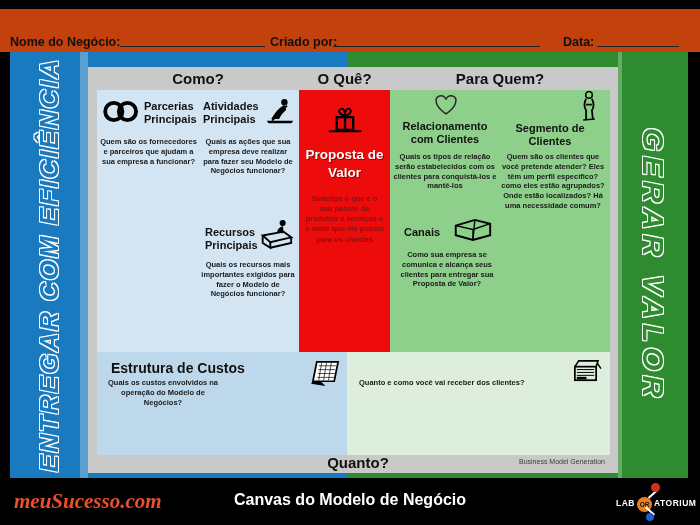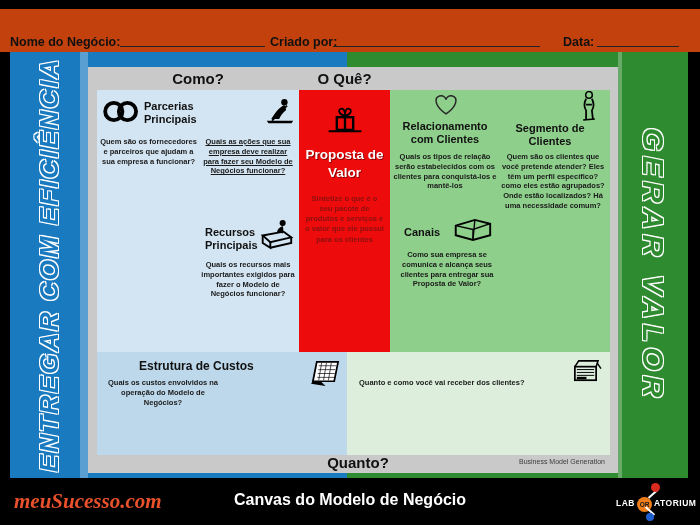--- a/index.html
+++ b/index.html
@@ -88,42 +88,44 @@
   </div>
 
   <div class="half blue"></div>
   <div class="half green"></div>
   <div class="edge-hi" style="left:80px; width:8px;"></div>
   <div class="edge-hi" style="left:618px; width:4px;"></div>
 
   <div class="canvas">
     <div class="q como">Como?</div>
     <div class="q oque">O Quê?</div>
+    <div class="q paraquem">Para Quem?</div>
     <div class="q quanto">Quanto?</div>
     <div class="attribution">Business Model Generation</div>
 
     <div class="panel p-partners">
       <span class="icon" style="left:5px; top:9px;">
         <svg width="40" height="25" viewBox="0 0 44 26">
             <circle cx="13" cy="13" r="9.5" fill="none" stroke="#000" stroke-width="4.2"></circle>
             <circle cx="28" cy="13" r="9.5" fill="none" stroke="#000" stroke-width="4.2"></circle>
           </svg>
       </span>
       <div class="bt" style="left:47px; top:10px; width:58px;">Parcerias Principais</div>
       <div class="bd" style="left:3px; top:47px; width:97px;">Quem são os fornecedores e parceiros que ajudam a sua empresa a funcionar?</div>
 
+      <div class="bt" style="left:106px; top:10px; width:62px;">Atividades Principais</div>
       <span class="icon" style="left:168px; top:7px;">
         <svg width="30" height="28" viewBox="0 0 34 30">
             <circle cx="22" cy="5" r="3.6" fill="#000"></circle>
             <path d="M22 8 C18 10 14 14 11 18 L7 24 L16 24 C18 20 21 16 24 14 Z" fill="#000"></path>
             <line x1="25" y1="9" x2="8" y2="26" stroke="#000" stroke-width="2"></line>
             <path d="M2 26 L32 26 L30 29 L4 29 Z" fill="#000"></path>
           </svg>
       </span>
-      <div class="bd" style="left:103px; top:47px; width:96px;text-decoration:underline;">Quais as ações que sua empresa deve realizar para fazer seu Modelo de Negócios funcionar?</div>
+      <div class="bd" style="left:103px; top:47px; width:96px;">Quais as ações que sua empresa deve realizar para fazer seu Modelo de Negócios funcionar?</div>
 
       <div class="bt" style="left:108px; top:136px; width:60px;">Recursos Principais</div>
       <span class="icon" style="left:160px; top:128px;">
         <svg width="38" height="33" viewBox="0 0 40 34">
             <circle cx="27" cy="5" r="3.2" fill="#000"></circle>
             <path d="M27 8 c-3 1 -5 3 -6 6 l6 2 c1 -3 1 -5 0 -8 z" fill="#000"></path>
             <path d="M6 18 L28 14 L36 20 L14 25 Z" fill="none" stroke="#000" stroke-width="2"></path>
             <path d="M6 18 L6 26 L14 31 L14 25" fill="none" stroke="#000" stroke-width="2"></path>
             <path d="M14 31 L36 26 L36 20" fill="none" stroke="#000" stroke-width="2"></path>
           </svg>
@@ -168,21 +170,21 @@
             <line x1="22" y1="16" x2="22" y2="30" stroke="#000" stroke-width="2.6"></line>
             <path d="M22 14 C16 14 13.5 8 17.5 6.8 C20.8 5.9 22 10 22 13 C22 10 23.2 5.9 26.5 6.8 C30.5 8 28 14 22 14" fill="none" stroke="#000" stroke-width="2"></path>
             <path d="M4 31.5 L40 31.5" stroke="#000" stroke-width="2.4"></path>
           </svg>
       </span>
       <div class="vp-title">Proposta de Valor</div>
       <div class="vp-desc">Sintetize o que é o seu pacote de produtos e serviços e o valor que ele possui para os clientes</div>
     </div>
 
     <div class="panel p-costs">
-      <div class="bt" style="left:14px; top:8px; width:180px; font-size:12px;margin-left:28px;">Estrutura de Custos</div>
+      <div class="bt" style="left:14px; top:8px; width:180px; font-size:14px;">Estrutura de Custos</div>
       <div class="bd" style="left:6px; top:26px; width:120px;">Quais os custos envolvidos na operação do  Modelo de Negócios?</div>
       <span class="icon" style="left:212px; top:6px;">
         <svg width="33" height="31" viewBox="0 0 34 32">
             <path d="M8 4 L30 4 L26 24 L4 24 Z" fill="#fff" stroke="#000" stroke-width="1.8"></path>
             <path d="M10 8 L28 8 M9.5 12 L27 12 M9 16 L26.5 16 M8.5 20 L26 20 M13 5 L10 23 M18 5 L15 23 M23 5 L20 23" stroke="#000" stroke-width="0.7"></path>
             <path d="M4 24 L12 24 L17 29 L2 26.5 Z" fill="#000"></path>
           </svg>
       </span>
     </div>
 

